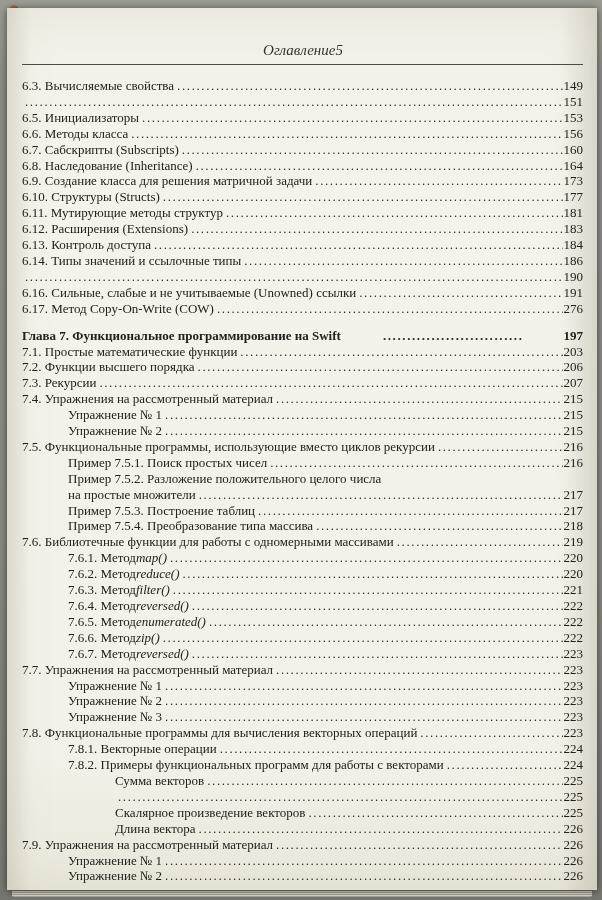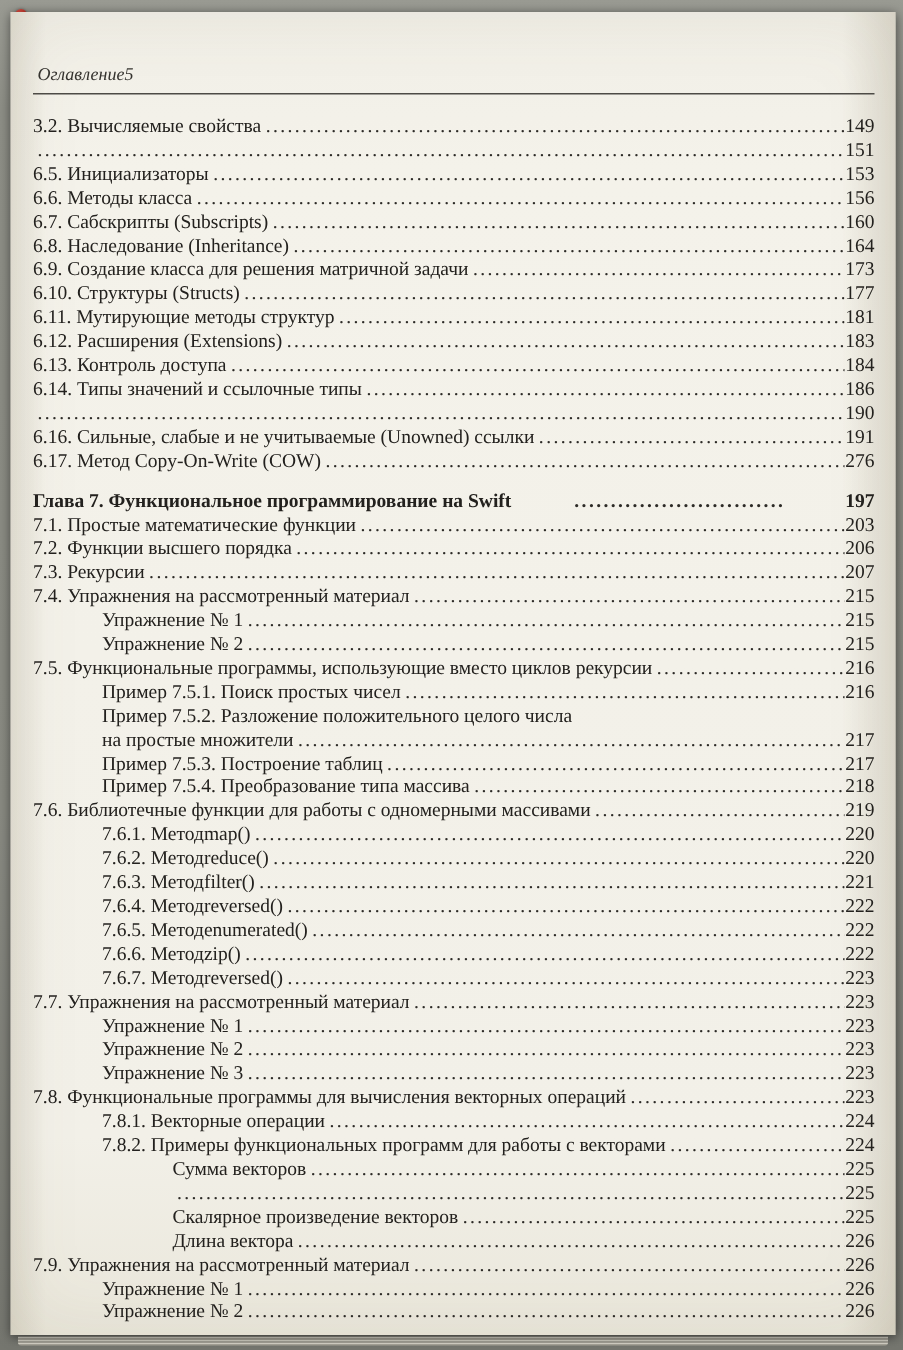--- a/index.html
+++ b/index.html
@@ -27,36 +27,36 @@
     background:
       linear-gradient(90deg, rgba(150,140,115,.18) 0%, rgba(0,0,0,0) 4%, rgba(0,0,0,0) 94%, rgba(150,140,115,.22) 100%),
       linear-gradient(180deg,#f1efe7 0%,#f4f2ea 12%,#f2f0e8 85%,#eae7db 100%);
     box-shadow:0 1px 7px rgba(0,0,0,.55), inset 0 0 50px rgba(125,115,90,.10);
     padding:34px 14px 8px 15px;
     box-sizing:border-box;
     overflow:hidden;
     color:#23211e;
   }
   .header{
-    display:flex;justify-content:flex-start;align-items:baseline;
-    font-style:italic;font-size:12px;color:#35332f;
+    display:flex;justify-content:center;align-items:baseline;
+    font-style:italic;font-size:15px;color:#35332f;
     padding:0 2px 0 3px;
   }
   .rule{
     border:none;border-top:1.5px solid #4d4b46;
     margin:5px 0 13px 0;
   }
   .toc{font-size:13px;}
   .row{
     display:flex;align-items:baseline;
     line-height:15.9px;
     white-space:nowrap;
   }
   .row .t{flex:0 0 auto;}
-  .row .it{text-align:center;}
+  .row .it{font-style:italic;text-align:center;}
   .row .dots{
     flex:1 1 auto;overflow:hidden;white-space:nowrap;
     letter-spacing:1.6px;margin:0 1px 0 3px;color:#2c2a26;
   }
   .row .pg{flex:0 0 auto;}
   .lvl1{padding-left:46px;}
   .lvl2{padding-left:93px;}
   .b{font-weight:bold;gap:39px;}
   .gap{margin-top:11px;}
 </style>
@@ -68,21 +68,21 @@
   <div class="page-edges"></div>
 
   <div class="page">
     <div class="header">
       <span>Оглавление</span>
       <span>5</span>
     </div>
     <hr class="rule">
     <div class="toc" id="toc">
         <div class="row">
-          <span class="t">3.2. Вычисляемые свойства</span>
+          <span class="t">6.3. Вычисляемые свойства</span>
           <span class="dots">....................................................................................................................................................................................</span>
           <span class="pg">149</span>
         </div>
         <div class="row">
           <span class="dots">....................................................................................................................................................................................</span>
           <span class="pg">151</span>
         </div>
         <div class="row">
           <span class="t">6.5. Инициализаторы</span>
           <span class="dots">....................................................................................................................................................................................</span>

